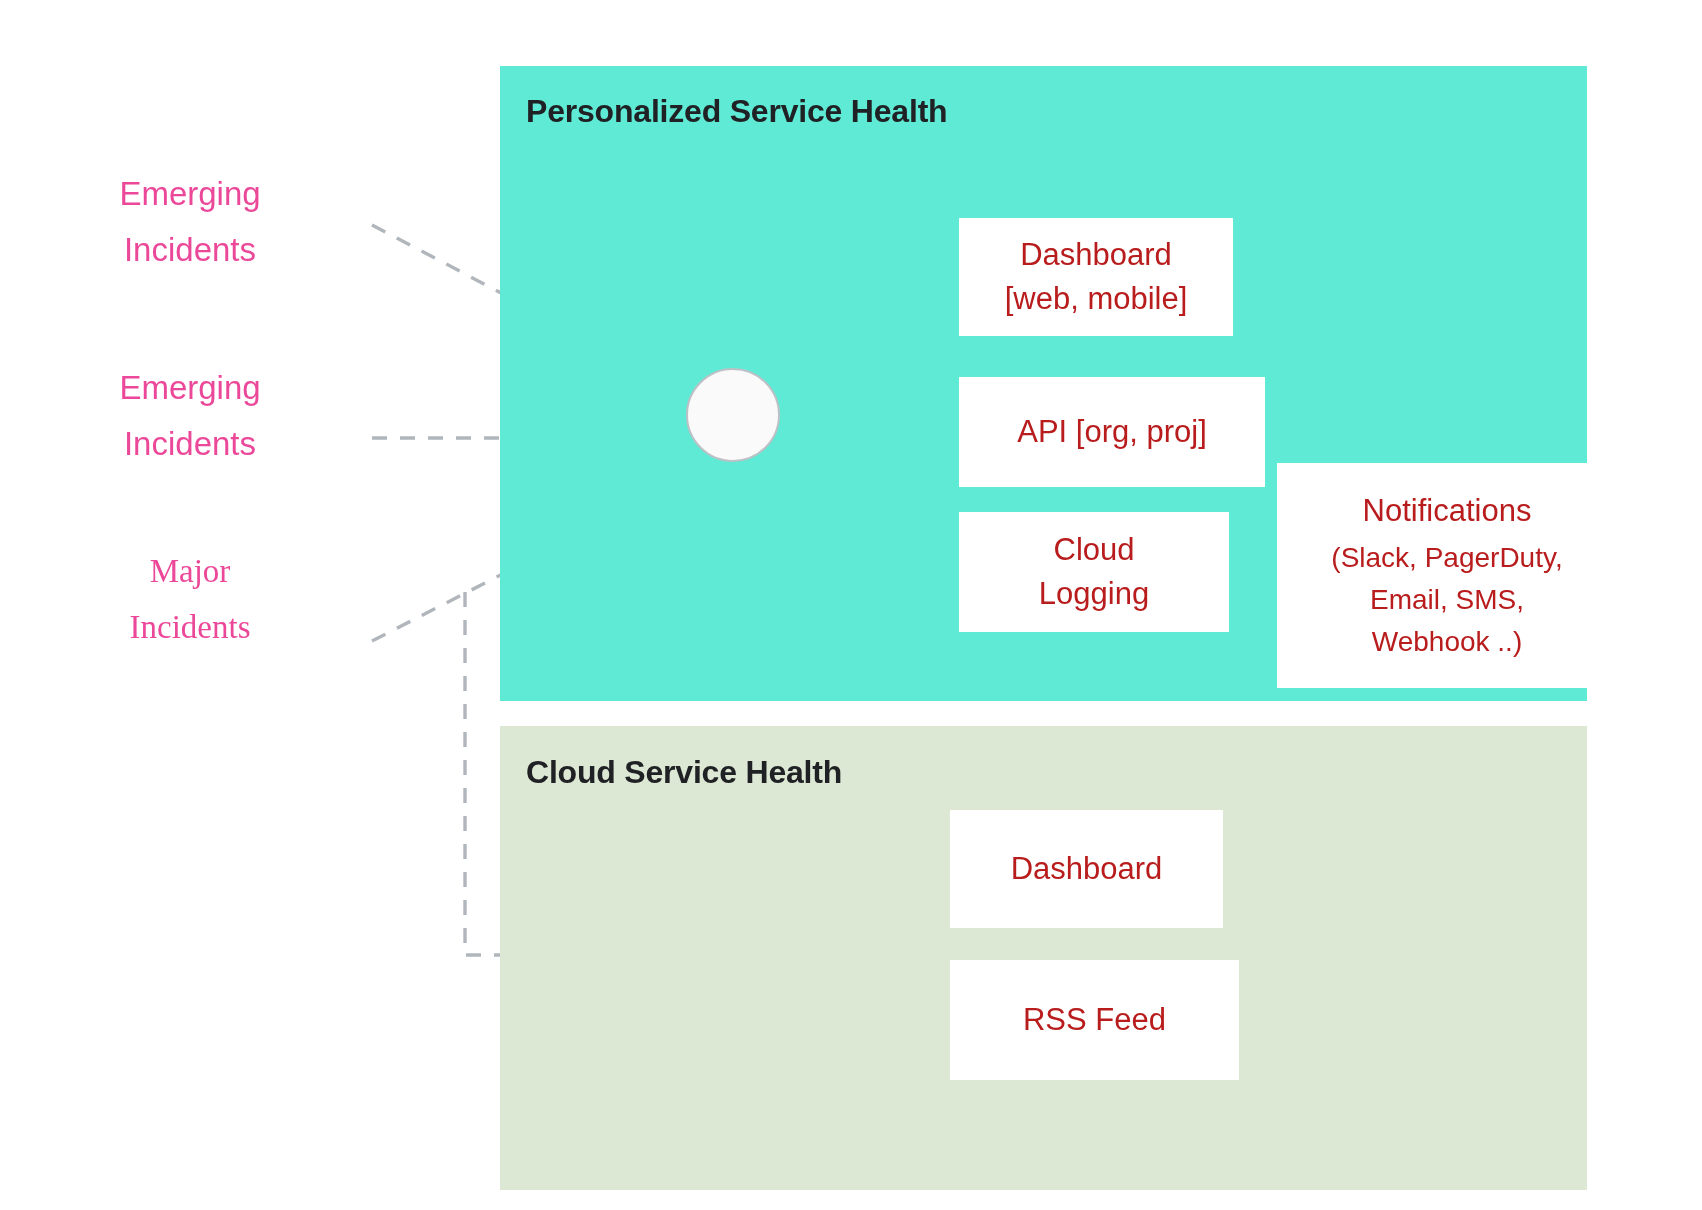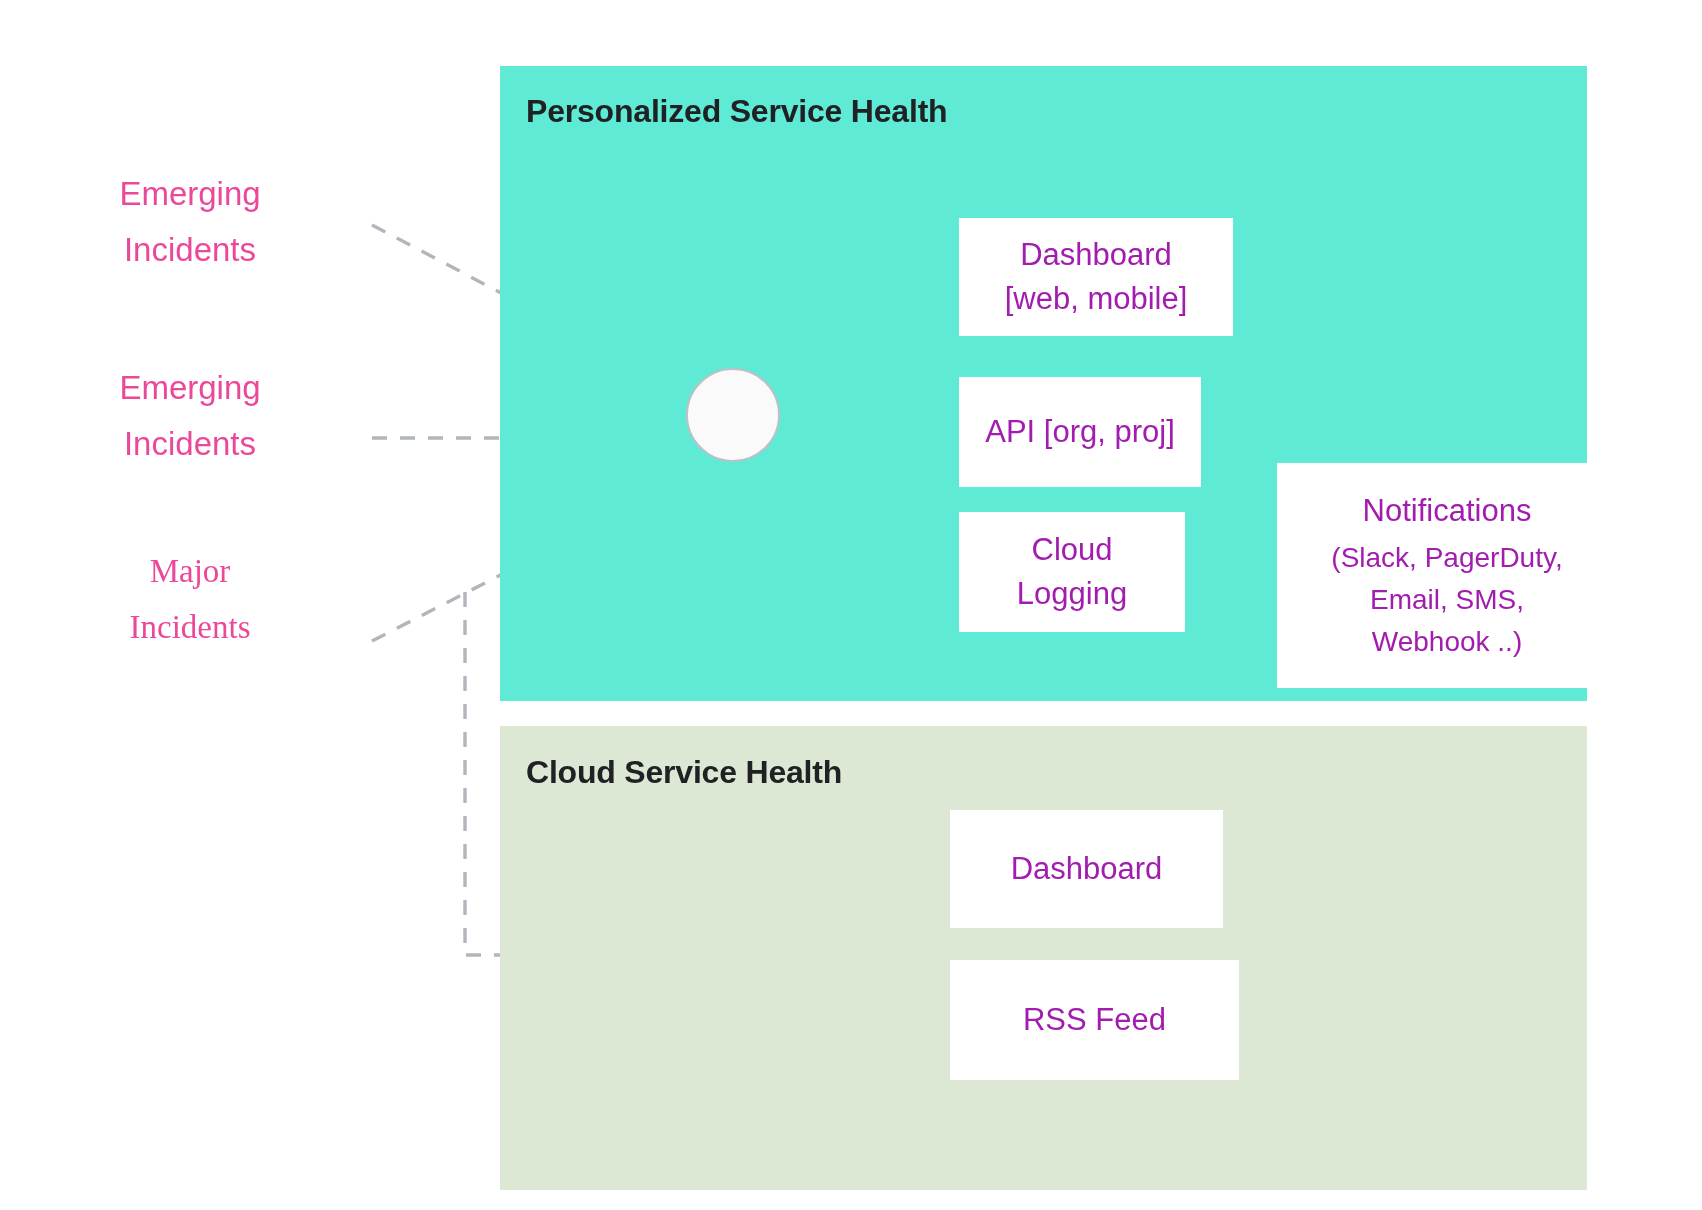--- a/index.html
+++ b/index.html
@@ -86,29 +86,29 @@
 
   
   .node {
     position: absolute;
     background: #ffffff;
     box-sizing: border-box;
     display: flex;
     align-items: center;
     justify-content: center;
     text-align: center;
-    color: #a21caf;
+    color: #b91c1c;
     font-size: 31px;
     line-height: 1.42;
   }
   .node .line { display: block; }
 
   #node-dashboard-web { left: 959px; top: 218px; width: 274px; height: 118px; }
-  #node-api           { left: 959px; top: 377px; width: 242px; height: 110px; }
-  #node-cloud-logging { left: 959px; top: 512px; width: 226px; height: 120px; }
+  #node-api           { left: 959px; top: 377px; width: 306px; height: 110px; }
+  #node-cloud-logging { left: 959px; top: 512px; width: 270px; height: 120px; }
   #node-notifications {
     left: 1277px; top: 463px; width: 340px; height: 225px;
     font-size: 28px; line-height: 1.5;
   }
   #node-notifications .head { font-size: 31px; display: block; margin-bottom: 2px; }
   #node-csh-dashboard { left: 950px; top: 810px; width: 273px; height: 118px; }
   #node-rss-feed      { left: 950px; top: 960px; width: 289px; height: 120px; }
 </style>
 </head>
 <body>

